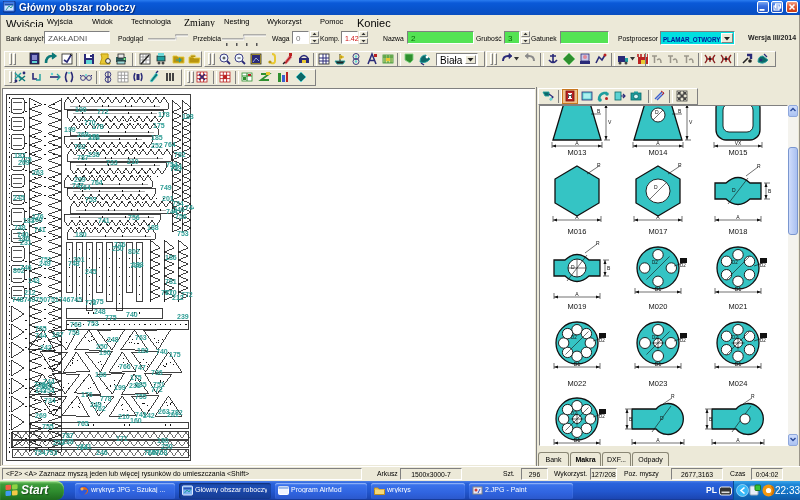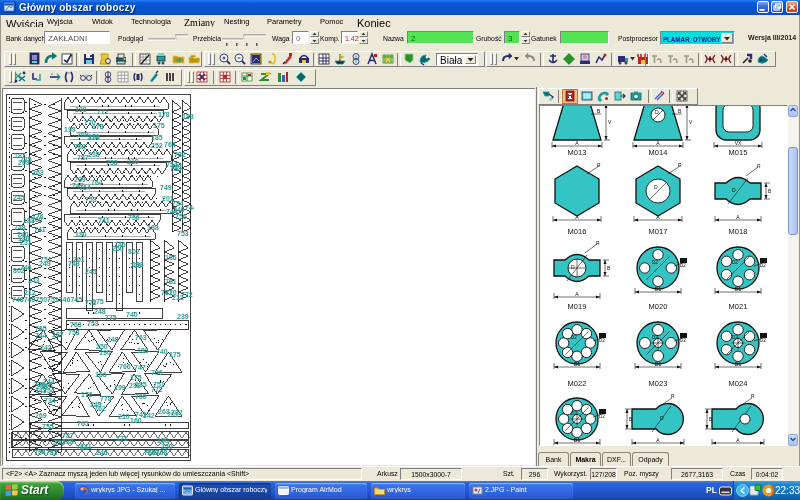--- a/index.html
+++ b/index.html
@@ -34,21 +34,21 @@
 <svg class="abs" style="left:786px;top:1px" width="12" height="12">
     <path d="M3.5 3.5 L8.5 8.5 M8.5 3.5 L3.5 8.5" stroke="#fff" stroke-width="1.6"></path>
   </svg>
 <div class="abs" style="left:0;top:15px;width:800px;height:12px;background:#ece9d8;border-bottom:1px solid #d8d4c4;"></div>
 <span class="abs" style="left:6px;top:18px;font-size:11px;color:#000;">Wyjścia</span>
 <span class="abs" style="left:47px;top:16.5px;font-size:7.5px;color:#000;">Wyjścia</span>
 <span class="abs" style="left:92px;top:16.5px;font-size:7.5px;color:#000;">Widok</span>
 <span class="abs" style="left:131px;top:16.5px;font-size:7.5px;color:#000;">Technologia</span>
 <span class="abs" style="left:184px;top:16.5px;font-size:10px;color:#000;font-family:Liberation Serif, serif;">Zmiany</span>
 <span class="abs" style="left:224px;top:16.5px;font-size:7.5px;color:#000;">Nesting</span>
-<span class="abs" style="left:267px;top:16.5px;font-size:7.5px;color:#000;">Parametry</span>
+<span class="abs" style="left:267px;top:16.5px;font-size:7.5px;color:#000;">Wykorzyst</span>
 <span class="abs" style="left:320px;top:16.5px;font-size:7.5px;color:#000;">Pomoc</span>
 <span class="abs" style="left:357px;top:16.5px;font-size:11px;color:#000;">Koniec</span>
 <div class="abs" style="left:0;top:27px;width:800px;height:23px;background:#ece9d8;"></div>
 <span class="abs lbl" style="left:6px;top:34.5px;font-size:6.8px;">Bank danych</span>
 <div class="abs sunk fld" style="left:44px;top:31px;width:66px;height:13px;padding-left:3px;color:#555;line-height:13px;font-size:8px;box-sizing:border-box;">ZAKŁADNI</div>
 <span class="abs lbl" style="left:118px;top:34.5px;font-size:6.8px;">Podgląd</span>
 <svg class="abs" style="left:148px;top:31px" width="42" height="14">
 <path d="M0 8 L28 8 L28 4 L40 4" stroke="#999" stroke-width="1.5" fill="none"></path>
 <path d="M0 9 L28 9 L28 5 L40 5" stroke="#fff" stroke-width="1" fill="none"></path>
   </svg>

